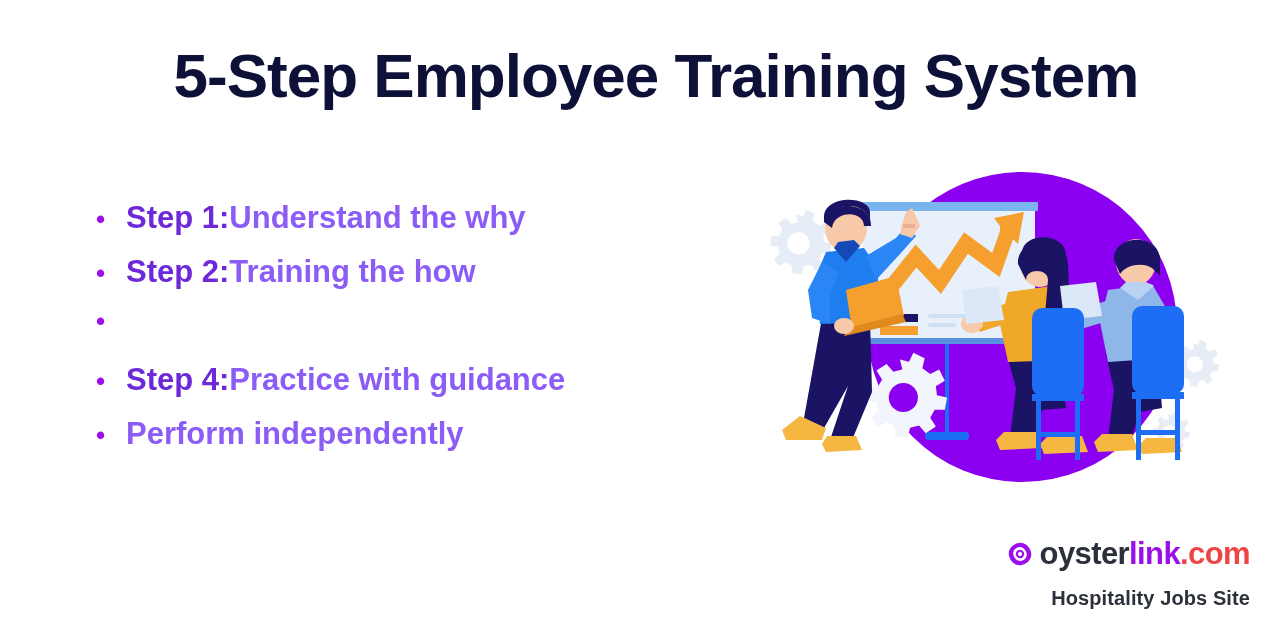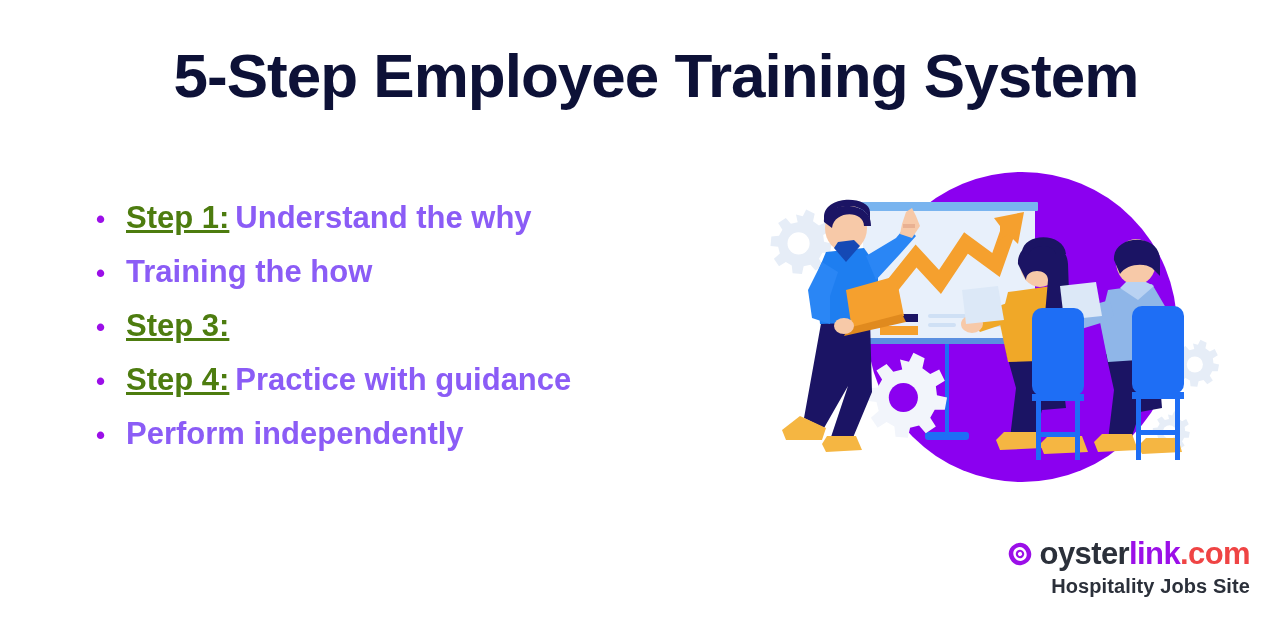--- a/index.html
+++ b/index.html
@@ -40,23 +40,22 @@
   }
   .step-bullet {
     color:#9b0fe8;
     font-size:26px;
     line-height:1;
     width:30px;
     flex:0 0 30px;
     text-align:left;
   }
   .step-label {
-    color:#4d7c0f;
-    margin-right:6px;
-    text-decoration:underline;
+    color:#6d28d9;
+    margin-right:0;
   }
   .step-text { color:#8b5cf6; }
 
   
   .illustration {
     position:absolute;
     top:140px; left:760px;
     width:480px; height:360px;
   }
   .illustration svg { display:block; width:480px; height:360px; }
@@ -78,21 +77,21 @@
   .logo-wordmark {
     font-size:31px;
     font-weight:bold;
     letter-spacing:-0.6px;
     white-space:nowrap;
   }
   .logo-oyster { color:#2b303a;text-align:right; }
   .logo-link   { color:#9b0fe8;margin-top:20px; }
   .logo-com    { color:#ef4444; }
   .logo-tagline {
-    margin-top:3px;
+    margin-top:15px;
     font-size:20px;
     font-weight:bold;
     color:#2b303a;
     letter-spacing:0.1px;
     white-space:nowrap;
   }
 </style>
 </head>
 <body>
 
@@ -101,26 +100,26 @@
 <ul class="steps-list">
 
   <li class="step-item">
     <span class="step-bullet">•</span>
     <span class="step-label">Step 1:</span>
     <span class="step-text">Understand the why</span>
   </li>
 
   <li class="step-item">
     <span class="step-bullet">•</span>
+    <span class="step-label">Step 2:</span>
     <span class="step-text">Training the how</span>
   </li>
 
   <li class="step-item">
     <span class="step-bullet">•</span>
-    <span class="step-label">Step 3:</span>
   </li>
 
   <li class="step-item">
     <span class="step-bullet">•</span>
     <span class="step-label">Step 4:</span>
     <span class="step-text">Practice with guidance</span>
   </li>
 
   <li class="step-item">
     <span class="step-bullet">•</span>

